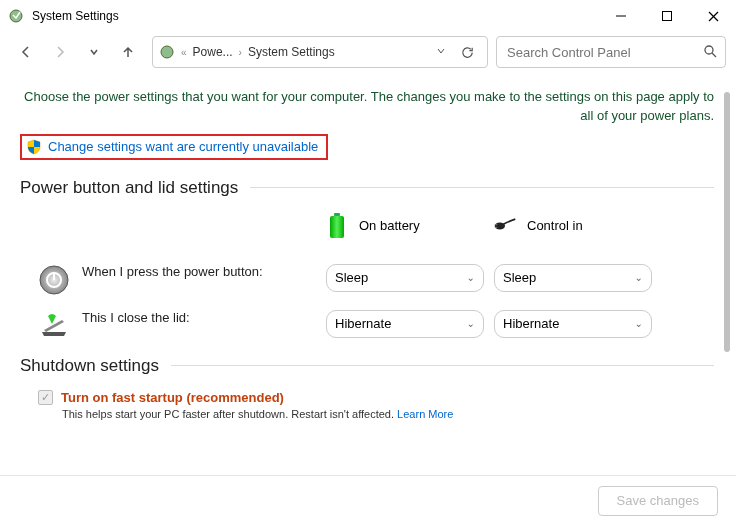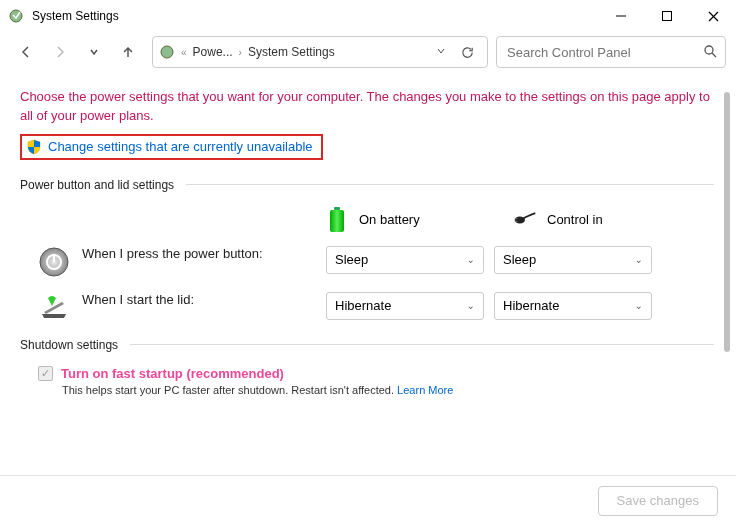--- a/index.html
+++ b/index.html
@@ -21,43 +21,43 @@
   .addr-chev { margin-left: auto; }
   .refresh-btn { width: 28px; display: flex; justify-content: center; }
   .search-box { width: 230px; height: 32px; border: 1px solid #ccc; border-radius: 4px; display: flex; align-items: center; padding: 0 8px; font-size: 13px; }
   .search-input { border: none; outline: none; flex: 1; font-size: 13px; color: #666; background: transparent; }
   .search-icon { color: #666; }
 
   .content-wrap { position: absolute; left: 20px; top: 88px; right: 22px; bottom: 58px; overflow: hidden; }
   .scrollbar-thumb { position: absolute; right: 6px; top: 92px; width: 6px; height: 260px; background: #c0c0c0; border-radius: 3px; }
 
   .page-title { color: #003399; font-size: 18px; font-weight: 400; margin-bottom: 14px; }
-  .desc { font-size: 13px; color: #be185d; line-height: 1.45; margin-bottom: 8px; }
+  .desc { font-size: 13px; color: #14532d; line-height: 1.45; margin-bottom: 8px; text-align: right; }
   .change-link-box { border: 2px solid #d92626; display: inline-flex; align-items: center; padding: 3px 8px 3px 4px; margin-bottom: 18px; }
   .shield-icon { width: 16px; height: 16px; margin-right: 6px; }
   .change-link { color: #0066cc; font-size: 13px; }
 
-  .section-head { display: flex; align-items: center; font-size: 12px; color: #222; margin-bottom: 14px; }
+  .section-head { display: flex; align-items: center; font-size: 17px; color: #222; margin-bottom: 14px; }
   .section-head .rule { flex: 1; height: 1px; background: #ddd; margin-left: 12px; }
 
-  .col-headers { display: flex; margin-left: 305px; margin-bottom: 12px; gap: 20px; }
+  .col-headers { display: flex; margin-left: 305px; margin-bottom: 24px; }
   .col-head { width: 168px; display: flex; align-items: center; gap: 10px; font-size: 13px; }
   .battery-icn, .plug-icn { width: 24px; height: 28px; }
 
   .setting-row { display: flex; align-items: flex-start; margin-bottom: 14px; }
   .row-icon { width: 32px; height: 32px; margin-left: 18px; margin-right: 12px; }
   .row-label { font-size: 13px; color: #222; width: 244px; }
-  .dd { width: 158px; height: 28px; border: 1px solid #ccc; border-radius: 3px; display: flex; align-items: center; padding: 0 8px; font-size: 13px; margin-right: 10px; justify-content: space-between; }
+  .dd { width: 158px; height: 28px; border: 1px solid #ccc; border-radius: 10px; display: flex; align-items: center; padding: 0 8px; font-size: 13px; margin-right: 10px; justify-content: space-between; }
   .dd-chev { font-size: 10px; color: #666; }
 
   .fast-startup { margin-left: 18px; }
   .chk-row { display: flex; align-items: center; gap: 8px; }
   .chk { width: 15px; height: 15px; border: 1px solid #bbb; background: #eee; border-radius: 2px; display: flex; align-items: center; justify-content: center; }
   .chk-mark { color: #999; font-size: 11px; }
-  .chk-label { font-size: 13px; font-weight: 600; color: #ec4899; }
+  .chk-label { font-size: 13px; font-weight: 600; color: #c2410c; }
   .chk-desc { font-size: 11px; color: #333; margin-left: 24px; margin-top: 3px; }
   .learn-more { color: #0066cc; }
 
   .footer { position: absolute; bottom: 0; left: 0; right: 0; height: 50px; border-top: 1px solid #e5e5e5; display: flex; align-items: center; justify-content: flex-end; padding: 0 18px; gap: 10px; background: #fff; }
   .btn { height: 30px; padding: 0 18px; border: 1px solid #ccc; border-radius: 4px; font-size: 13px; background: #fff; display: flex; align-items: center; }
   .btn.disabled { color: #bbb; }
 </style>
 </head>
 <body>
 
@@ -138,21 +138,21 @@
 
 <div class="content-wrap">
   <div class="desc">Choose the power settings that you want for your computer. The changes you make to the settings on this page apply to all of your power plans.</div>
   
   <div class="change-link-box">
     <svg class="shield-icon" viewBox="0 0 16 16">
       <path d="M8 1 L14 3 L14 8 Q14 13 8 15 Q2 13 2 8 L2 3 Z" fill="#ffcc00" stroke="#cc9900" stroke-width="0.5"></path>
       <path d="M8 1 L14 3 L14 8 L8 8 Z" fill="#0078d4"></path>
       <path d="M8 8 L8 15 Q2 13 2 8 Z" fill="#0078d4"></path>
     </svg>
-    <span class="change-link">Change settings that are currently unavailable</span>
+    <span class="change-link">Change settings want are currently unavailable</span>
   </div>
 
   <div class="section-head">
     <span>Power button and lid settings</span>
     <div class="rule"></div>
   </div>
 
   <div class="col-headers">
     <div class="col-head">
       <svg class="battery-icn" viewBox="0 0 20 28">
@@ -201,21 +201,21 @@
       <span class="dd-chev">⌄</span>
     </div>
   </div>
 
   <div class="setting-row">
     <svg class="row-icon" viewBox="0 0 32 32">
       <path d="M4 22 L28 22 L26 26 L6 26 Z" fill="#555"></path>
       <path d="M6 20 L24 10 L26 12 L8 22 Z" fill="#888"></path>
       <path d="M10 6 Q14 2 18 6 L14 14 Z" fill="#3c3"></path>
     </svg>
-    <span class="row-label">When I start the lid:</span>
+    <span class="row-label">This I close the lid:</span>
     <div class="dd">
       <span>Hibernate</span>
       <span class="dd-chev">⌄</span>
     </div>
     <div class="dd">
       <span>Hibernate</span>
       <span class="dd-chev">⌄</span>
     </div>
   </div>
 

